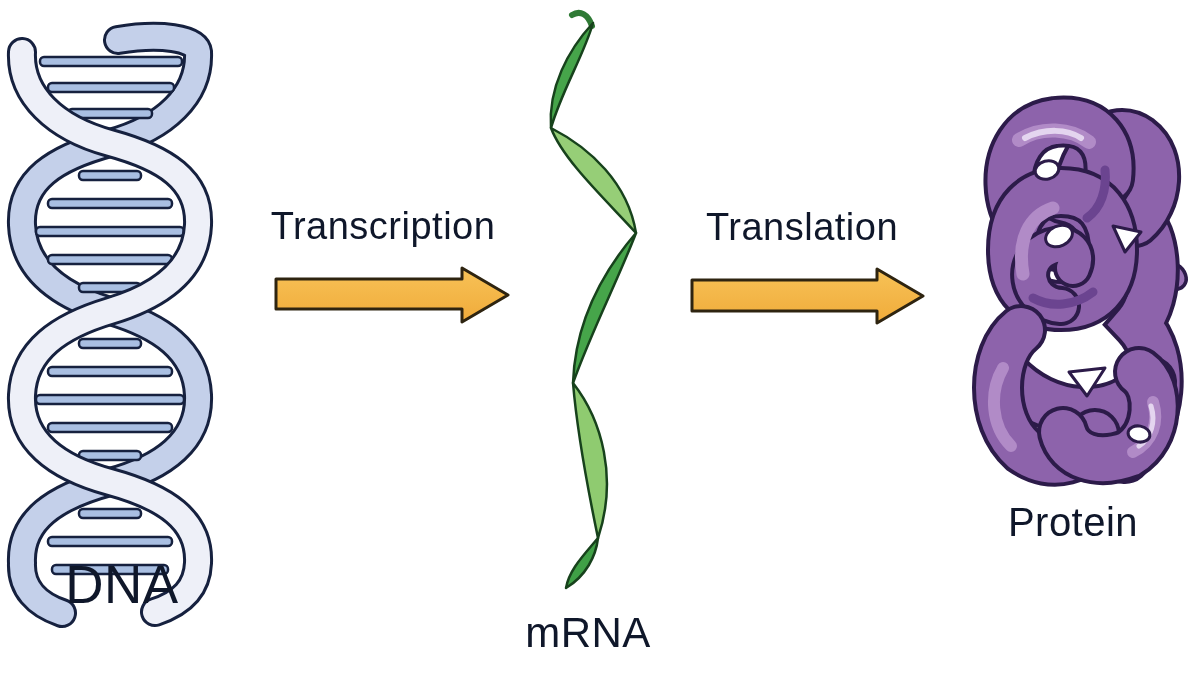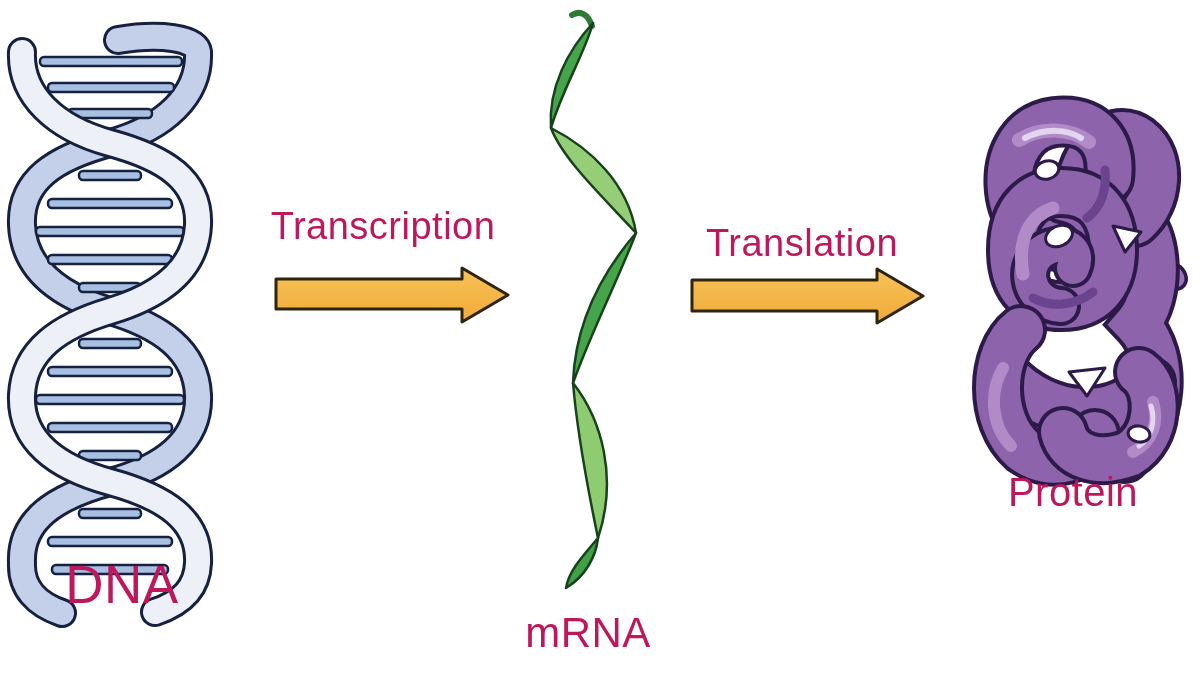--- a/index.html
+++ b/index.html
@@ -7,32 +7,32 @@
     position:relative;
     width:1200px;height:680px;
     background:#ffffff;
     overflow:hidden;
     font-family:"Liberation Sans", sans-serif;
   }
   #art{position:absolute;left:0;top:0;}
   .lbl{
     position:absolute;
     transform:translateX(-50%);
-    color:#be185d;
+    color:#0f172a;
     white-space:nowrap;
     line-height:1;
     letter-spacing:0.5px;
   }
   .lbl-process{font-size:38px;}
   .lbl-node{font-size:42px;}
   #lbl-transcription{left:383px;top:207px;}
-  #lbl-translation{left:802px;top:224px;}
+  #lbl-translation{left:802px;top:208px;}
   #lbl-dna{left:122px;top:558px;font-size:53px;}
   #lbl-mrna{left:588px;top:612px;}
-  #lbl-protein{left:1073px;top:472px;font-size:40px;}
+  #lbl-protein{left:1073px;top:502px;font-size:40px;}
 </style>
 </head>
 <body>
 
 <div id="canvas">
 
   <svg id="art" width="1200" height="680" viewBox="0 0 1200 680">
     <defs>
       <linearGradient id="goldGrad" x1="0" y1="0" x2="0" y2="1">
         <stop offset="0" stop-color="#f7c257"></stop>

